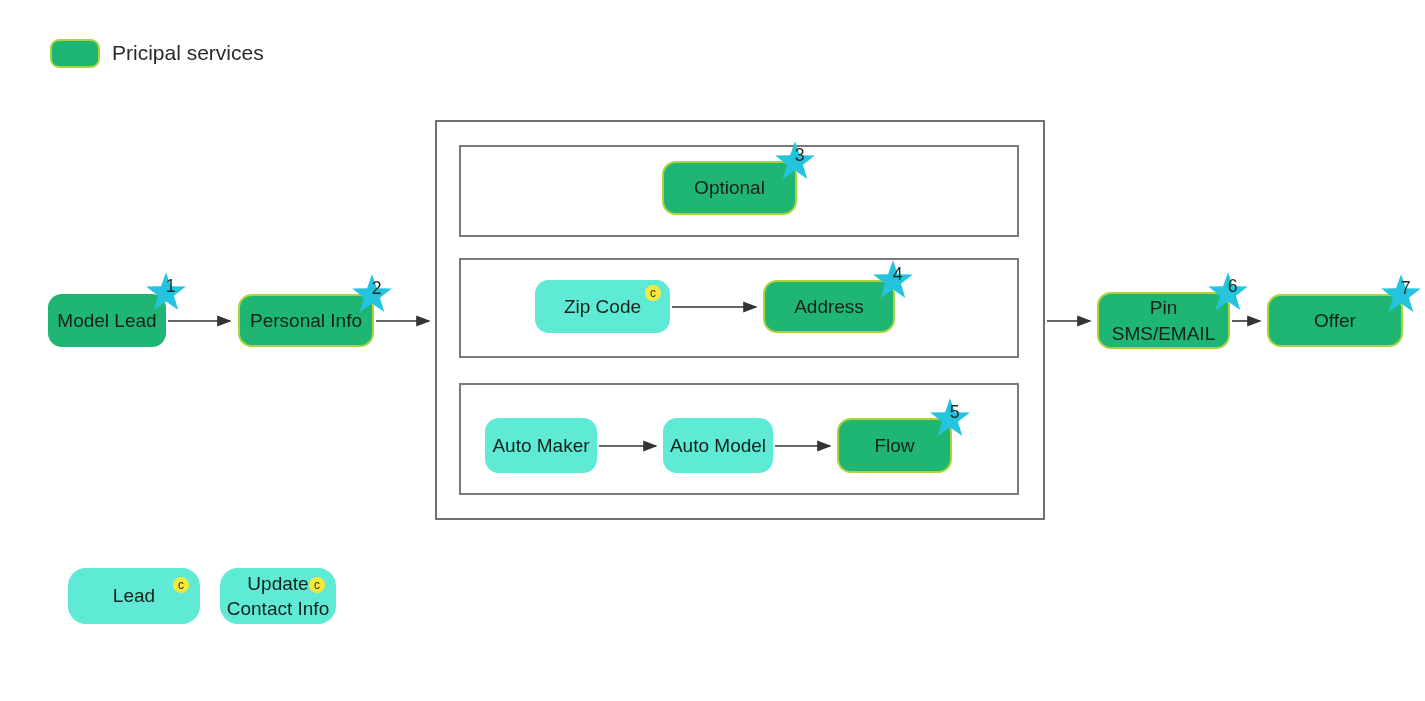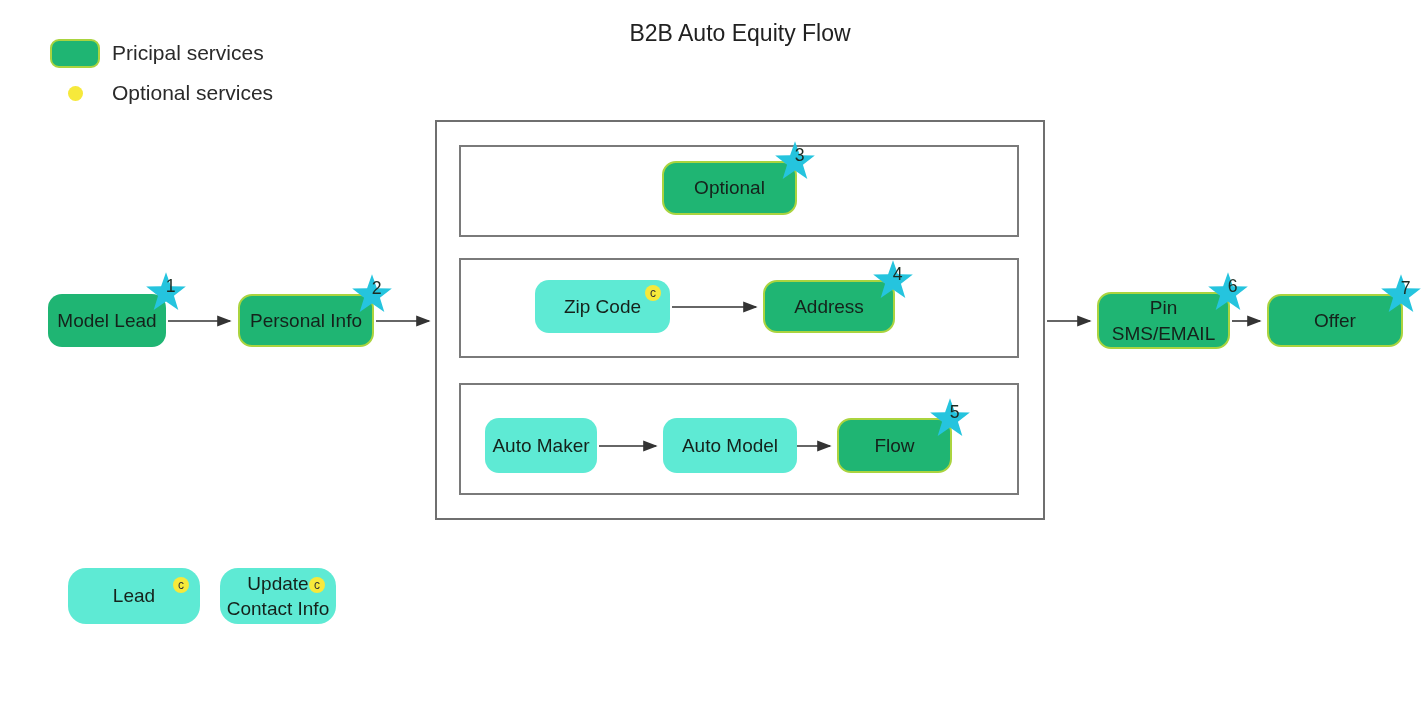--- a/index.html
+++ b/index.html
@@ -39,21 +39,21 @@
   .additional { background:#5eead4; }
   .bordered   { border:2.5px solid #aad43f; }
   .node-label { white-space:pre-line; line-height:1.32; }
   .node-bottom { border-radius:18px; }
   #n-create-lead  { left:48px;   top:294px; width:118px; height:53px; }
   #n-personal-info{ left:238px;  top:294px; width:136px; height:53px; }
   #n-financial    { left:662px;  top:161px; width:135px; height:54px; }
   #n-zip-code     { left:535px;  top:280px; width:135px; height:53px; }
   #n-address      { left:763px;  top:280px; width:132px; height:53px; }
   #n-auto-maker   { left:485px;  top:418px; width:112px; height:55px;align-items:center; }
-  #n-auto-model   { left:663px;  top:418px; width:134px; height:55px; }
+  #n-auto-model   { left:663px;  top:418px; width:110px; height:55px; }
   #n-auto         { left:837px;  top:418px; width:115px; height:55px; }
   #n-pin          { left:1097px; top:292px; width:133px; height:57px; }
   #n-offer        { left:1267px; top:294px; width:136px; height:53px; }
   #n-lead         { left:68px;   top:568px; width:132px; height:56px; }
   #n-update       { left:220px;  top:568px; width:116px; height:56px; }
   
   .star { position:absolute; right:-23px; top:-26px; width:46px; height:48px; }
   .star text {
     font-family:"Liberation Sans", sans-serif; font-size:17px; fill:#1c2b22;
     text-anchor:middle;
@@ -63,32 +63,25 @@
     position:absolute; top:5px; right:9px; width:16px; height:16px; border-radius:50%;
     background:#f6e93b; color:#333; font-size:12px; line-height:16px; text-align:center;
   }
   .node-bottom .cbadge { top:9px; right:11px; }
 </style>
 </head>
 <body>
 
 <div class="canvas">
 
-  <div class="page-title">B2B Auto Equity Flow</div>
 
   <div class="legend">
     <div class="legend-row">
       <div class="legend-swatch swatch-principal"></div>
       <div class="legend-label">Pricipal services</div>
-    </div>
-    <div class="legend-row">
-      <div class="legend-dot-cell">
-        <div class="legend-dot"></div>
-      </div>
-      <div class="legend-label">Optional services</div>
     </div>
   </div>
 
   <div class="group-box" id="c-outer"></div>
   <div class="group-box" id="c-row1"></div>
   <div class="group-box" id="c-row2"></div>
   <div class="group-box" id="c-row3"></div>
 
   <svg class="edges-layer">
     <defs>

